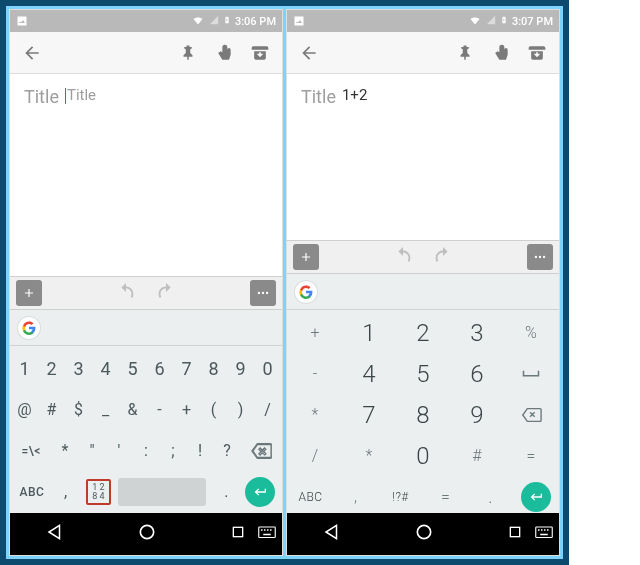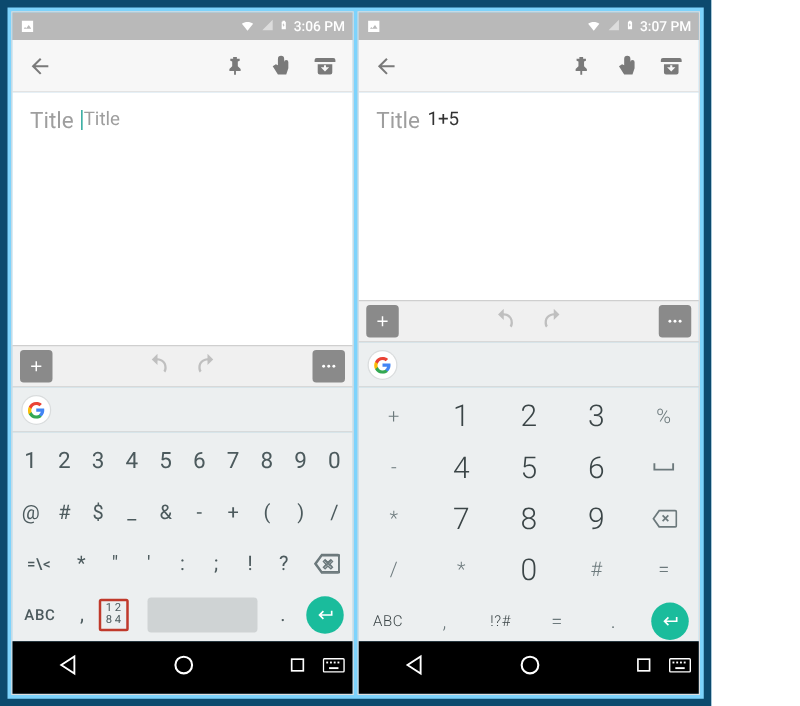--- a/index.html
+++ b/index.html
@@ -42,21 +42,21 @@
   .kb{background:#eceff0;display:flex;flex-direction:column;padding:2px 1px 1px}
   .krow{display:flex}
   .key{flex:1;height:41px;display:flex;align-items:center;justify-content:center;color:#4c5a5d;font-size:18px;margin:0;user-select:none}
   .key.slim{font-size:16px}
   .key.small{font-size:12px;font-weight:500;letter-spacing:.5px}
   .spacebar{flex:3.2}
   .spacebar .bar{width:86%;height:28px;background:#cfd3d4;border-radius:3px}
   .enter{flex:1}
   .enter .circ{width:30px;height:30px;border-radius:50%;background:#1abc9c;display:flex;align-items:center;justify-content:center}
   .enter svg{fill:#fff}
-  .fbox{flex:1;display:flex;align-items:center;justify-content:flex-start}
+  .fbox{flex:1;display:flex;align-items:center;justify-content:flex-end}
   .numtoggle{border:2px solid #c0392b;border-radius:2px;padding:2px 4px;font-size:9px;line-height:9px;color:#4c5a5d;font-family:monospace;text-align:left}
   .bks svg{fill:#6c797c}
 
   
   .np .key{font-size:24px;font-weight:300;color:#3b4547}
   .np .side{font-size:16px;color:#6c797c}
 
   
   .nav{height:42px;background:#000;display:flex;align-items:center;justify-content:space-around}
   .nav svg{fill:#fff}
@@ -278,21 +278,21 @@
         </div>
     <div class="icn">
           <svg width="20" height="20" viewBox="0 0 24 24">
             <path d="M20 4H4a2 2 0 0 0-2 2v2h20V6a2 2 0 0 0-2-2zm-1 6H5v8a2 2 0 0 0 2 2h10a2 2 0 0 0 2-2v-8zm-7 7l-4-4h3v-2h2v2h3l-4 4z"></path>
           </svg>
         </div>
   </div>
 
   <div class="note">
     <div class="title-ph">Title</div>
-    <div class="body-text"><span>1+5</span></div>
+    <div class="body-text"><span>1+2</span></div>
   </div>
 
   <div class="tb">
     <div class="box">
           <svg width="14" height="14" viewBox="0 0 24 24">
             <path d="M19 13h-6v6h-2v-6H5v-2h6V5h2v6h6v2z"></path>
           </svg>
         </div>
     <div class="spacer"></div>
     <div class="grey">

